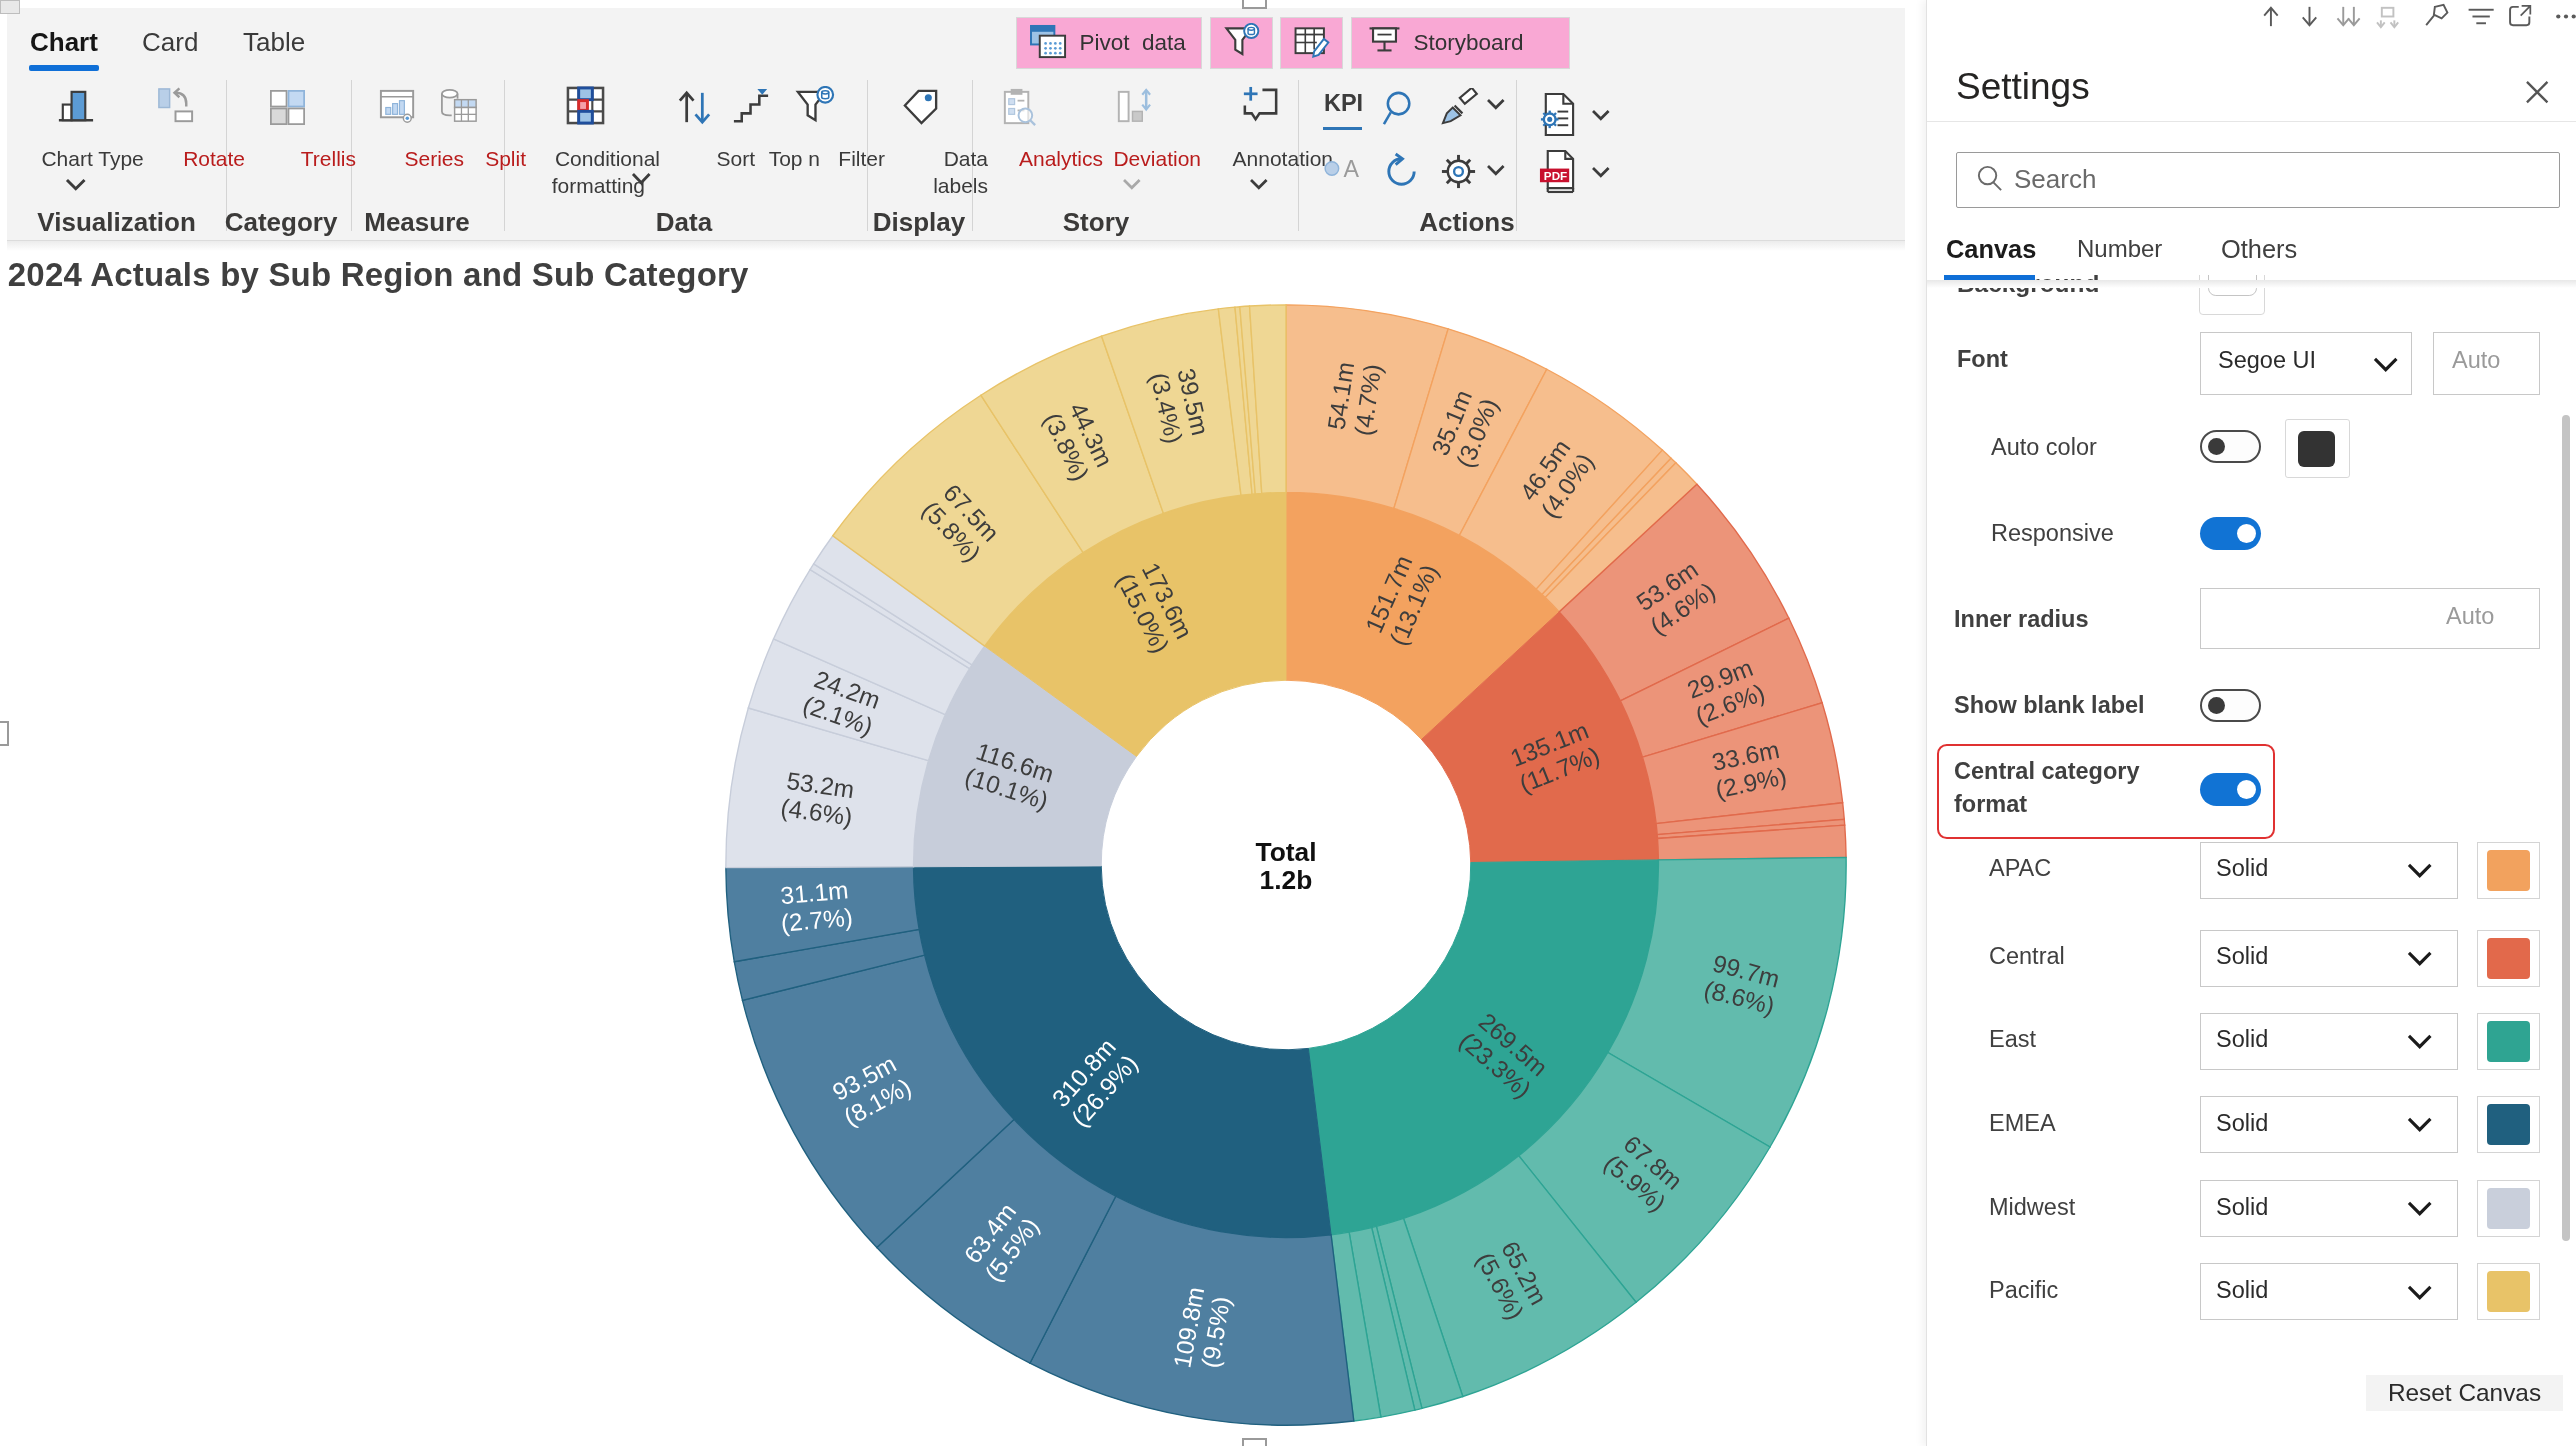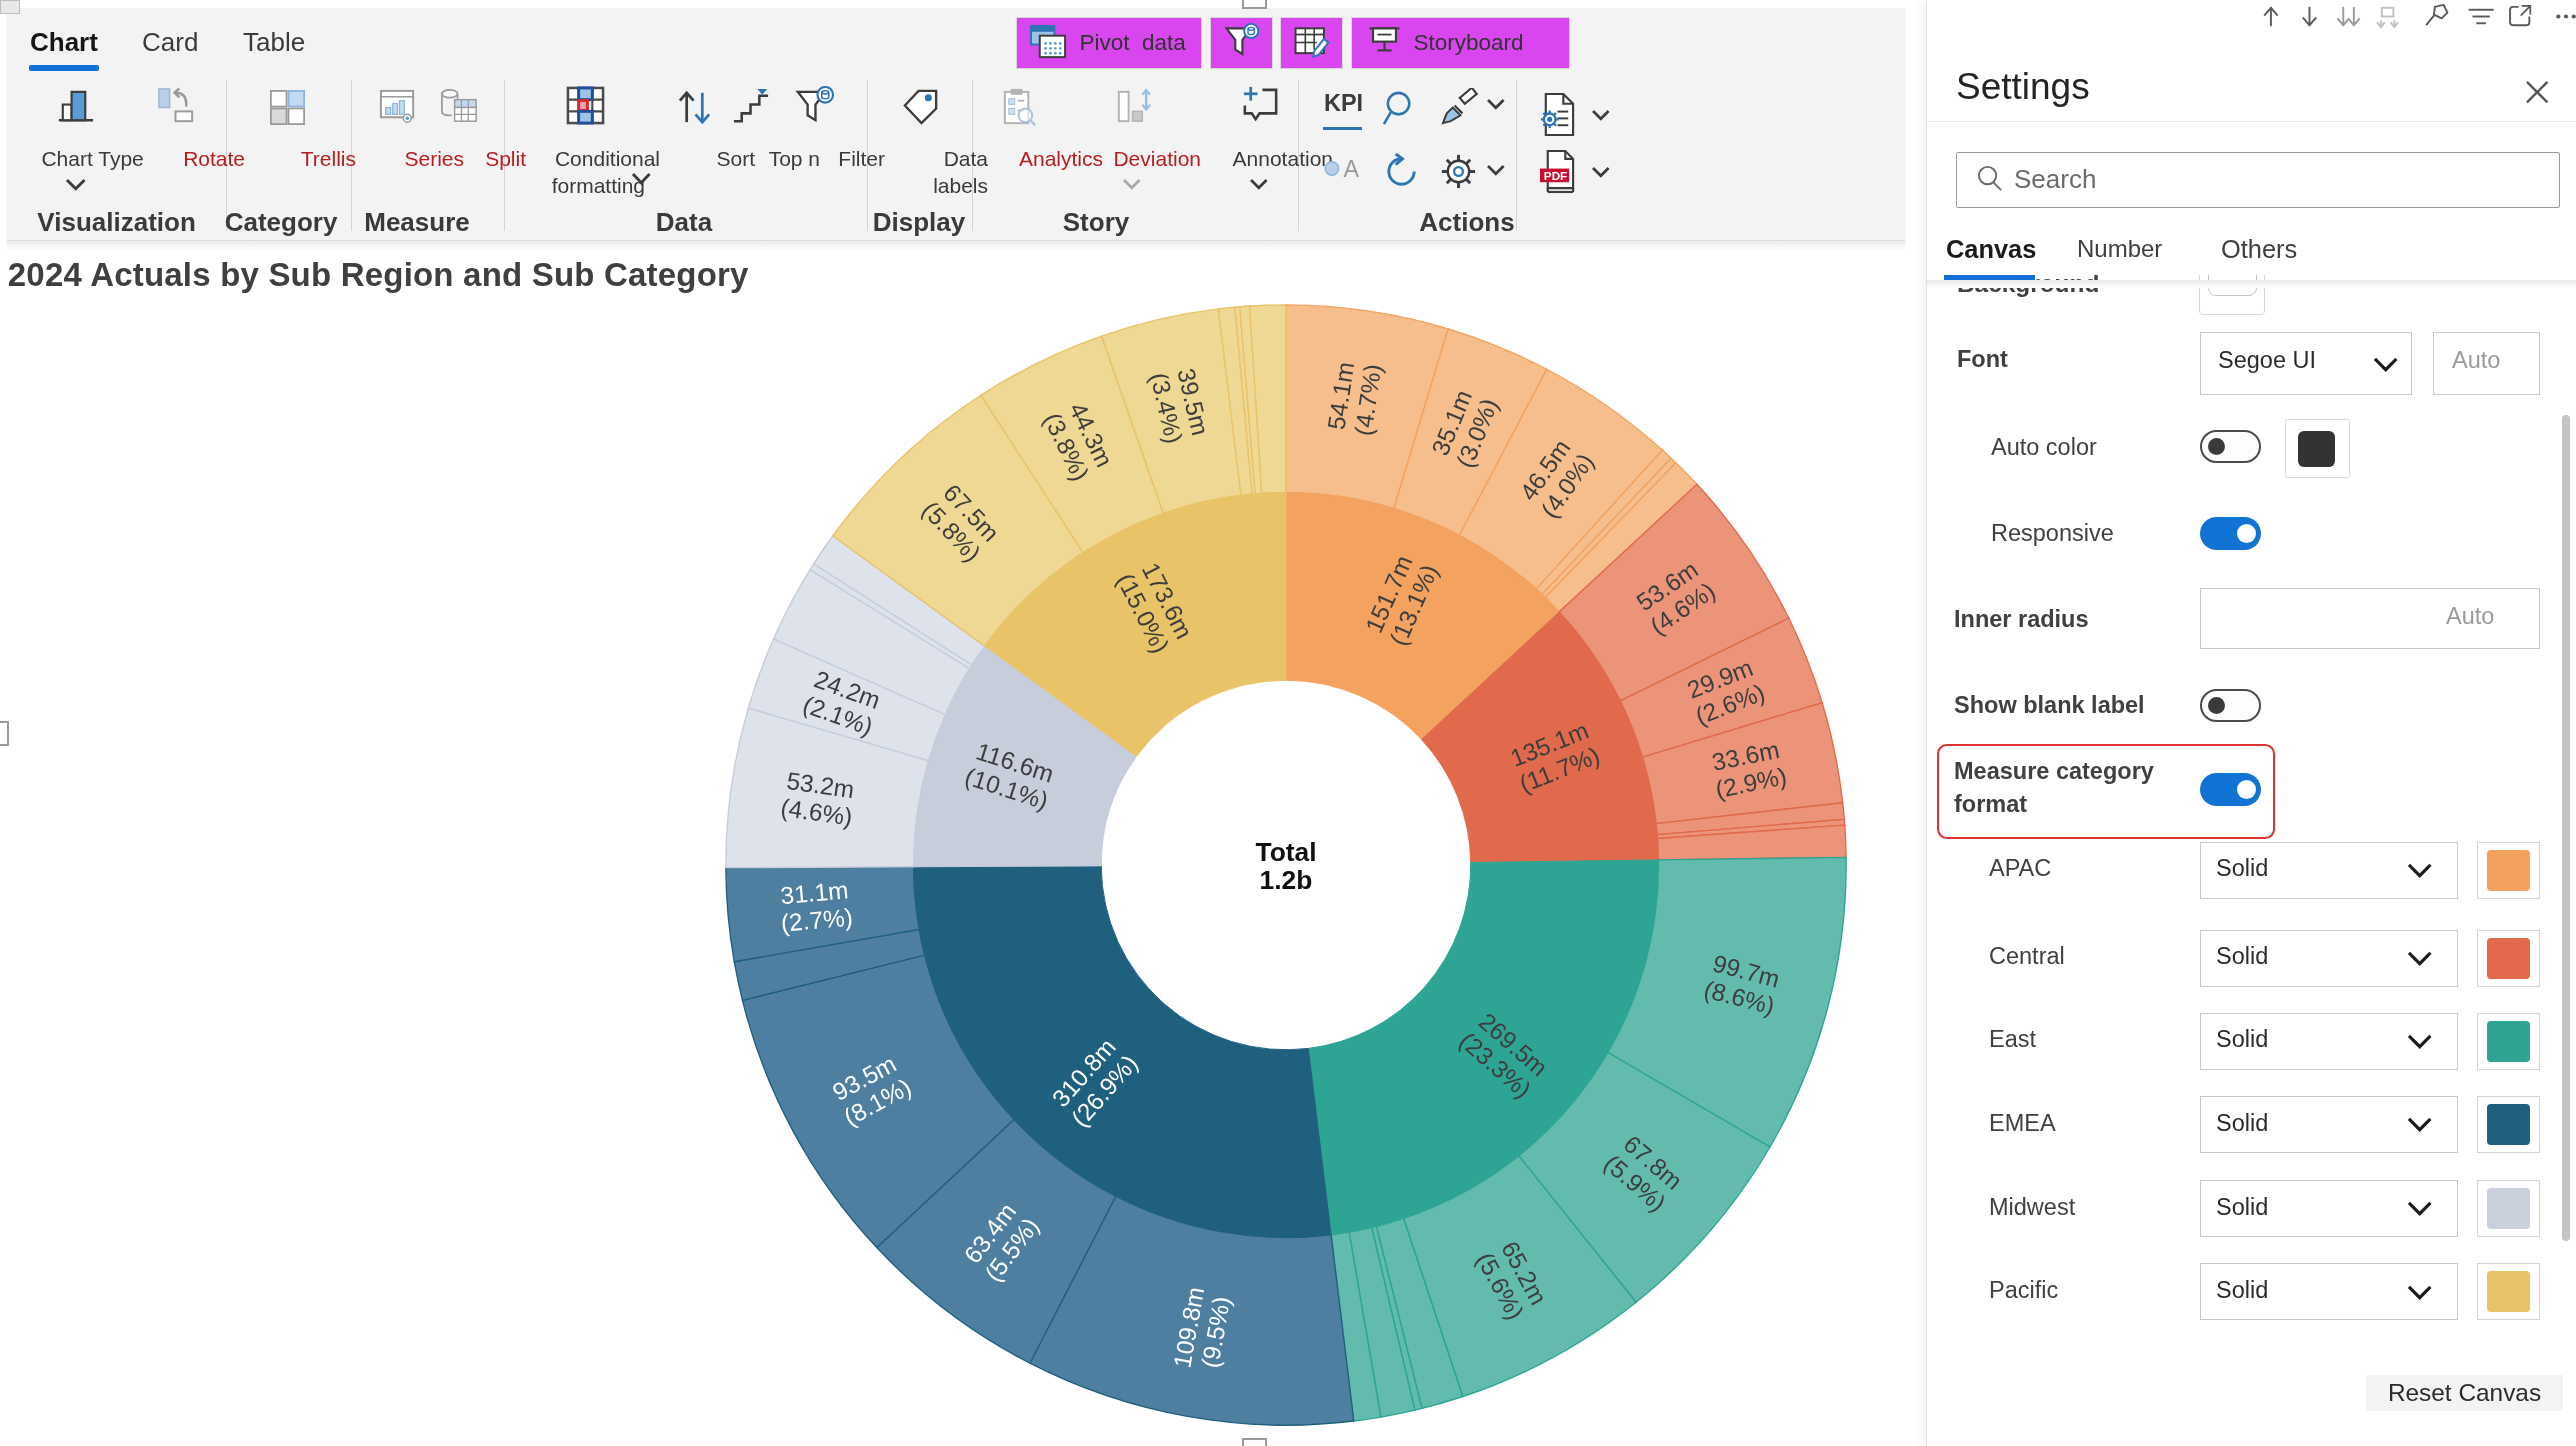--- a/index.html
+++ b/index.html
@@ -7,21 +7,21 @@
   font-family:"Liberation Sans", sans-serif; }
 .abs { position:absolute; }
 #ribbon { left:6.8px; top:7.8px; width:1898px; height:233px; background:#f3f3f3;
   border-bottom:1px solid #dcdcdc; }
 .tab { font-size:26px; color:#3a3a3a; }
 .tab.active { color:#161616; font-weight:700; }
 .sep { width:1px; top:80px; height:151px; background:#d4d4d4; }
 .glabel { font-size:26px; color:#3b3a39; font-weight:600; text-align:center; }
 .ilabel { font-size:21px; color:#3a3a3a; text-align:right; white-space:nowrap; }
 .ilabel.dis { color:#b91c1c; }
-.btn { background:#d946ef; border:1px solid #d8d8d8; display:flex; align-items:center; }
+.btn { background:#f9a8d4; border:1px solid #d8d8d8; display:flex; align-items:center; }
 .btn span { font-size:22.5px; color:#333; }
 #panel { left:1926px; top:0; width:650px; height:1447px; background:#fff;
   border-left:1px solid #e2e2e2; box-shadow:-3.9px 0 7.8px rgba(0,0,0,0.05); }
 .plabel { font-size:23.5px; color:#404040; }
 .pbold { font-weight:700; }
 .toggle { width:61px; height:33px; border-radius:16.6px; }
 .toggle.off { background:#fdfdfd; border:2px solid #4a4a4a; }
 .toggle.off .knob { width:17.6px; height:17.6px; border-radius:50%; background:#3a3a3a;
   position:absolute; left:5.9px; top:5.9px; }
 .toggle.on { background:#1173d4; }
@@ -482,21 +482,21 @@
 <div class="abs plabel pbold" style="left:1954px; top:606px;">Inner radius</div>
 <div class="abs dd" style="left:2200px; top:588px; width:340px; height:61px;"></div>
 <div class="abs plabel" style="left:2446px; top:603px; color:#9a9a9a;">Auto</div>
 
 <div class="abs plabel pbold" style="left:1954px; top:692px;">Show blank label</div>
 <div class="abs toggle off" style="left:2200px; top:689px;">
     <div class="knob"></div>
   </div>
 
 <div class="abs" style="left:1937px; top:744px; width:338px; height:95px; border:2.9px solid #e03131; border-radius:9.8px;"></div>
-<div class="abs plabel pbold" style="left:1954px; top:758px;">Measure category</div>
+<div class="abs plabel pbold" style="left:1954px; top:758px;">Central category</div>
 <div class="abs plabel pbold" style="left:1954px; top:791px;">format</div>
 <div class="abs toggle on" style="left:2200px; top:773px;">
     <div class="knob"></div>
   </div>
 
 <div class="abs plabel" style="left:1989px; top:855px;">APAC</div>
 <div class="abs dd" style="left:2200px; top:842px; width:258px; height:57px;"></div>
 <div class="abs plabel" style="left:2216px; top:855px; color:#2b2b2b;">Solid</div>
 <svg class="abs" style="left:2407px; top:863px;" width="25.4" height="14.7" viewBox="0 0 26 15">
     <path d="M2 2 L13 13 L24 2" fill="none" stroke="#1b1b1b" stroke-width="3.2"></path>

